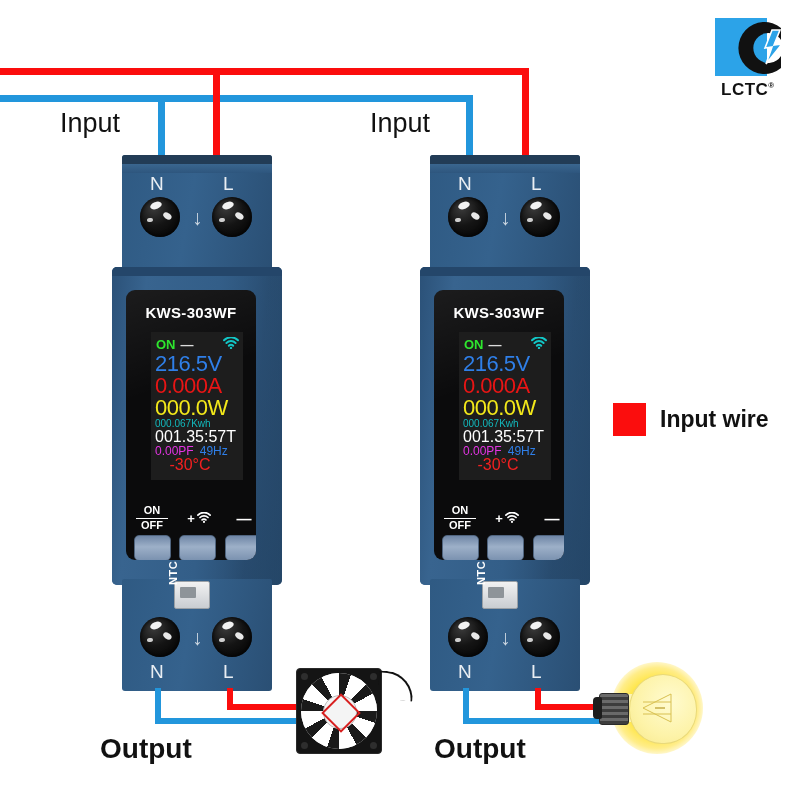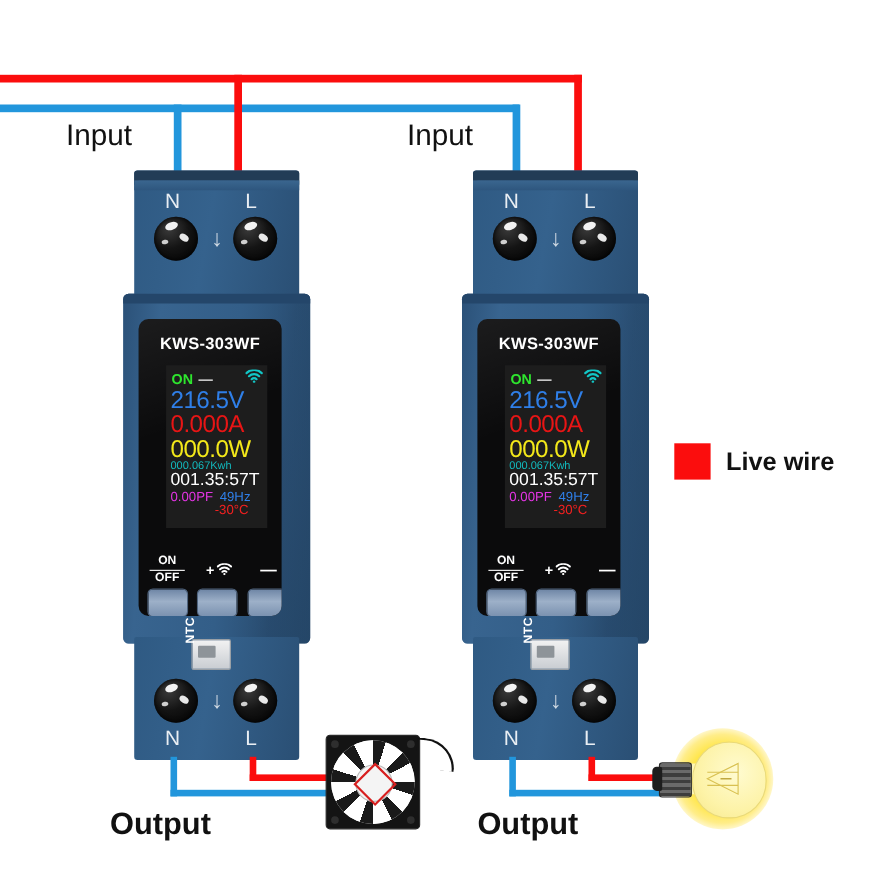--- a/index.html
+++ b/index.html
@@ -63,21 +63,21 @@
   .r-dash{color:#dcdcdc;font-size:13px;font-weight:700;}
   .wifi{margin-left:auto;margin-right:4px;display:inline-block;}
   .r-volt{color:#2f7fe8;font-size:22px;font-weight:400;letter-spacing:-.5px;padding-left:1px;}
   .r-amp{color:#e81515;font-size:22px;font-weight:400;letter-spacing:-.5px;padding-left:1px;}
   .r-watt{color:#f3e81a;font-size:22px;font-weight:400;letter-spacing:-.5px;padding-left:1px;}
   .r-kwh{color:#12b9bd;font-size:10px;padding-left:1px;}
   .r-time{color:#ffffff;font-size:16px;padding-left:1px;}
   .r-pf{display:flex;gap:6px;padding-left:1px;}
   .pf{color:#e334e3;font-size:12px;}
   .hz{color:#2f7fe8;font-size:12px;text-align:right;}
-  .r-temp{color:#f22020;font-size:12px;text-align:right;padding-right:17px;}
+  .r-temp{color:#f22020;font-size:16px;text-align:center;padding-right:17px;}
 
   
   .btnrow{position:absolute;left:14px;top:calc(135px + 215px);width:142px;height:55px;}
   .bglyph{position:absolute;top:0;color:#fff;text-align:center;}
   .g-onoff{left:6px;width:40px;font-size:11px;font-weight:700;line-height:1.05;}
   .g-onoff .on{display:block;}
   .g-onoff .bar{display:block;height:1px;background:#fff;margin:1px 4px;}
   .g-onoff .off{display:block;}
   .g-plus{left:51px;width:44px;font-size:13px;font-weight:700;display:flex;
     align-items:center;justify-content:center;gap:2px;height:26px;}
@@ -417,18 +417,26 @@
       <path d="M50 48 L78 34 L78 62 Z" fill="none" stroke="#d8c050" stroke-width="1"></path>
       <line x1="50" y1="42" x2="78" y2="42" stroke="#d8c050" stroke-width="1"></line>
       <line x1="50" y1="54" x2="78" y2="54" stroke="#d8c050" stroke-width="1"></line>
       <line x1="62" y1="48" x2="72" y2="48" stroke="#c0a840" stroke-width="1.4"></line>
     </svg>
   </div>
 
   <div class="legend" style="left:613px;top:403px;">
     <div class="lg-row">
       <div class="lg-sw" style="background:#fb0d0d;"></div>
-      <div class="lg-tx">Live wire</div>
-    </div>
-  </div>
-
+      <div class="lg-tx">Input wire</div>
+    </div>
+  </div>
+
+  <div class="logo" style="left:715px;top:14px;">
+    <div class="sq"></div>
+    <svg width="76" height="70" style="position:absolute;left:10px;top:0;">
+      <path d="M56 14 A26 26 0 1 0 56 54 L56 42 A15 15 0 1 1 56 26 Z" fill="#111"></path>
+      <path d="M47 16 L40 34 L47 33 L41 50 L57 30 L49 31 L55 16 Z" fill="#2ca3e8" stroke="#fff" stroke-width="1.6"></path>
+    </svg>
+    <div class="txt"><span>LCTC</span><span class="reg">®</span></div>
+  </div>
 
 </div>
 
 </body></html>

